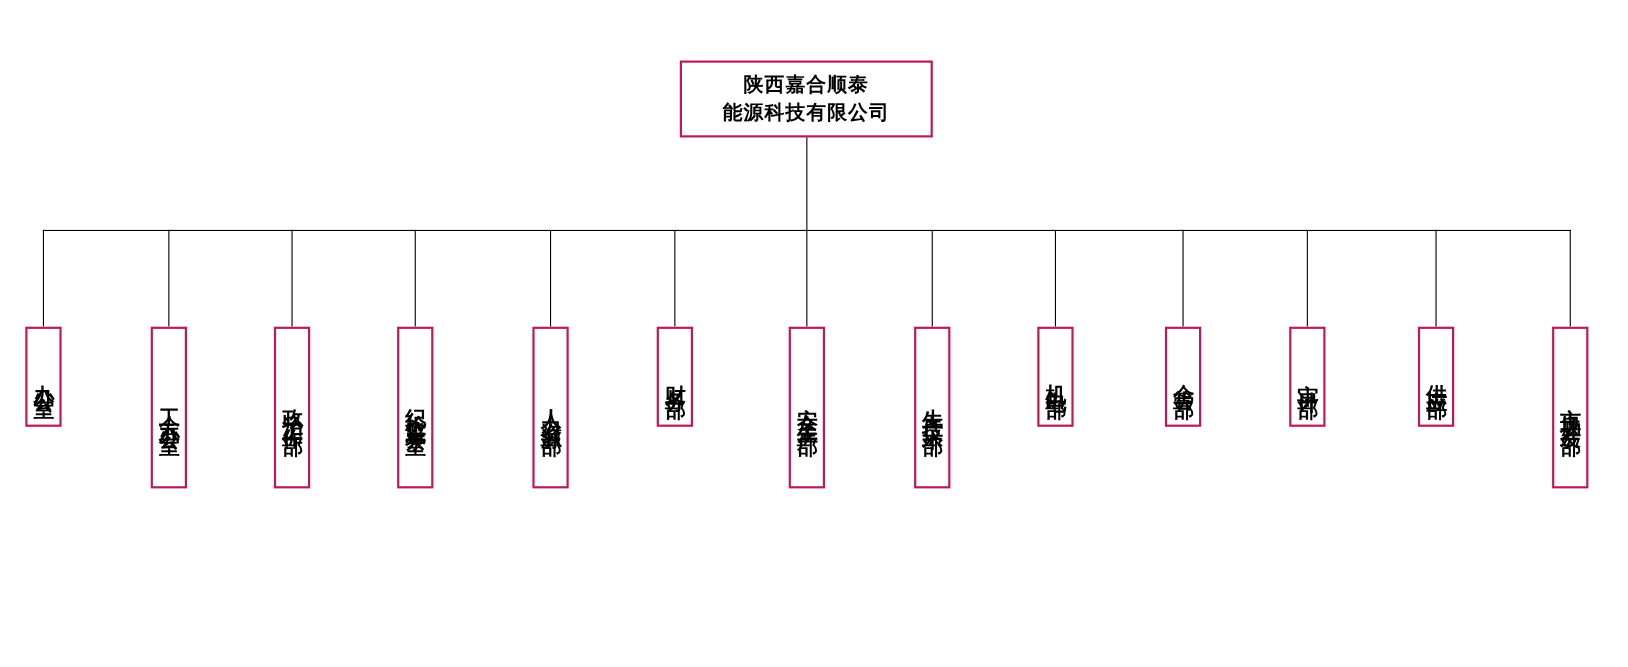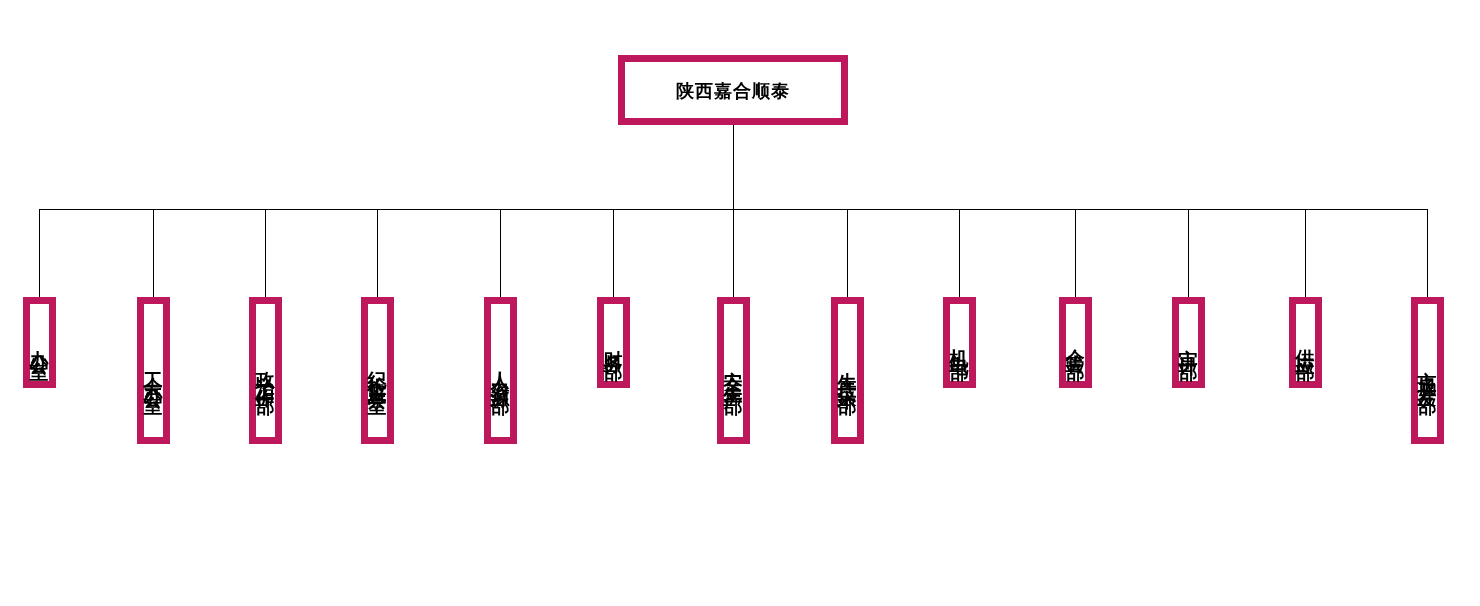--- a/index.html
+++ b/index.html
@@ -15,21 +15,21 @@
     position: relative;
     width: 1480px;
     height: 606px;
     background: #ffffff;
     overflow: hidden;
   }
   
   .node-box {
     position: absolute;
     box-sizing: border-box;
-    border: 7px solid #be185d;
+    border: 2px solid #be185d;
     background: #ffffff;
   }
   .root-box {
     display: flex;
     flex-direction: column;
     align-items: center;
     justify-content: center;
   }
   .root-line {
     font-size: 18px;
@@ -68,20 +68,21 @@
     background: #000000;
   }
 </style>
 </head>
 <body>
 
 <div id="chart-canvas">
 
   <div class="node-box root-box" id="root-box" style="left: 618px; top: 55px; width: 230px; height: 70px;">
     <span class="root-line">陕西嘉合顺泰</span>
+    <span class="root-line">能源科技有限公司</span>
   </div>
 
   <div id="connector-layer">
       <div class="conn-v" style="left: 733px; top: 125px; height: 84px;"></div>
       <div class="conn-h" style="left: 39px; top: 209px; width: 1389px;"></div>
       <div class="conn-v" style="left: 39px; top: 209px; height: 88px;"></div>
       <div class="conn-v" style="left: 153px; top: 209px; height: 88px;"></div>
       <div class="conn-v" style="left: 265px; top: 209px; height: 88px;"></div>
       <div class="conn-v" style="left: 377px; top: 209px; height: 88px;"></div>
       <div class="conn-v" style="left: 500px; top: 209px; height: 88px;"></div>

